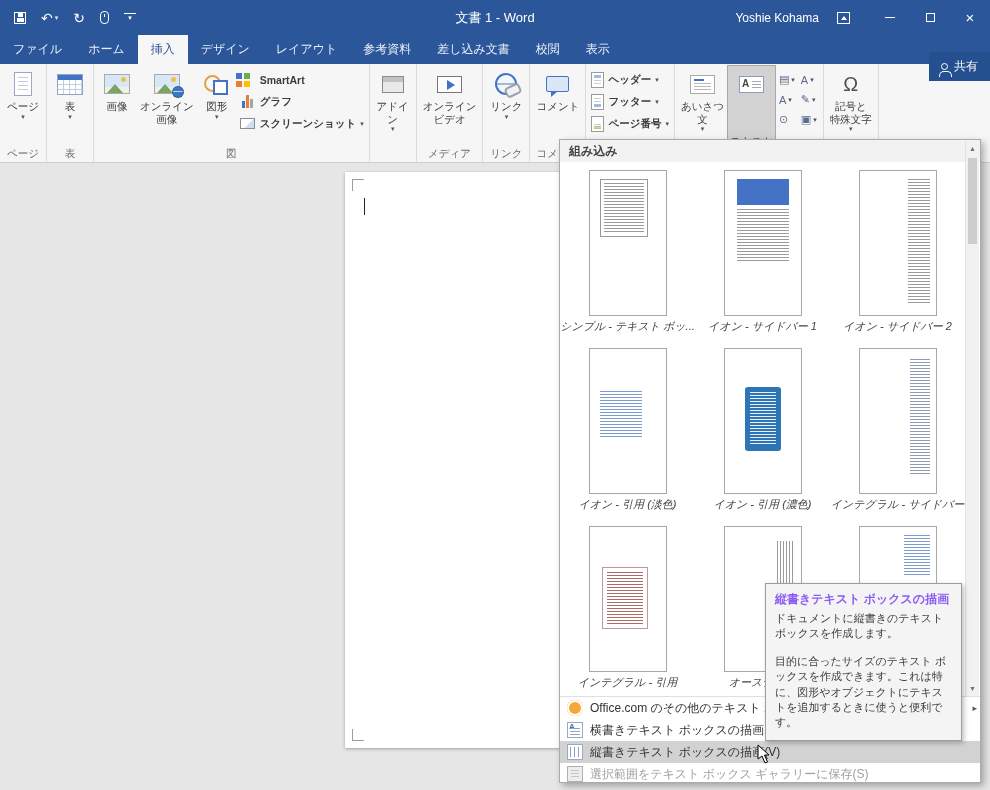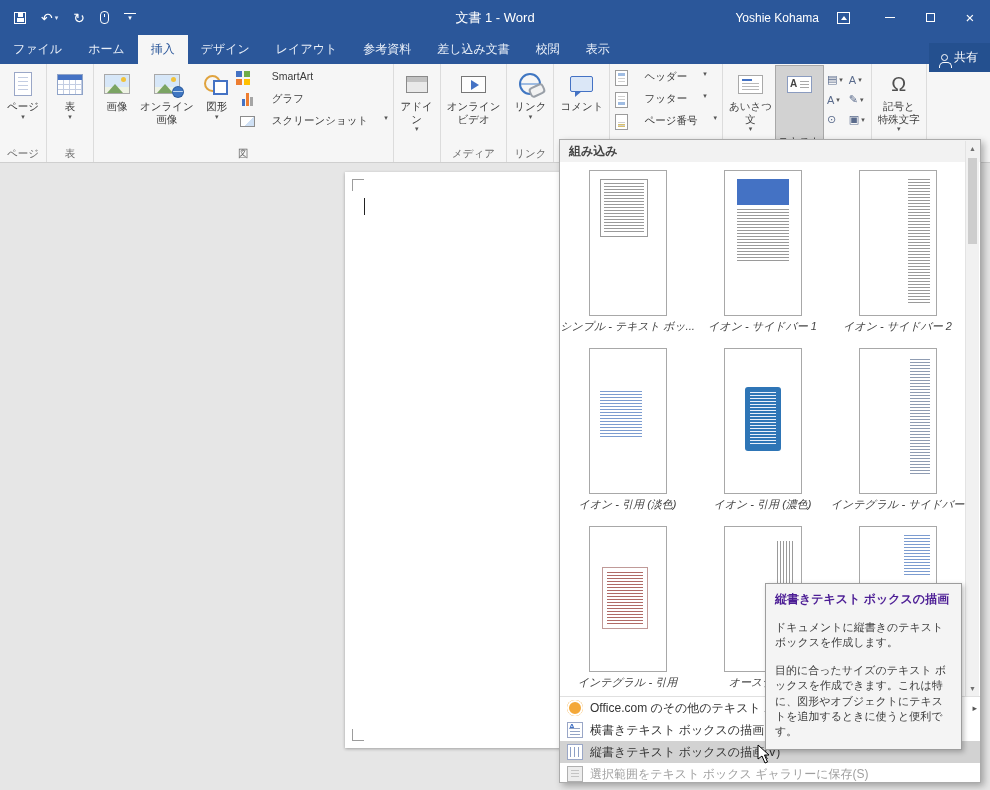--- a/index.html
+++ b/index.html
@@ -28,36 +28,36 @@
   .i-max { width:9px; height:9px; border:1px solid #fff; }
   .i-close { font-size:15px; color:#fff; line-height:15px; }
 
   
   .tabbar { position:absolute; left:0; top:35px; width:100%; height:29px; background:#2b579a; display:flex; align-items:stretch; z-index:6; }
   .tab { padding:0 13px; font-size:12px; color:#e9eff8; display:flex; align-items:center; }
   .tab.active { background:#f6f6f6; color:#2b579a; }
   .tellme { position:absolute; left:602px; top:0; height:29px; display:flex; align-items:center; gap:6px; font-size:12px; color:#dfe8f5; }
   .bulb { width:9px; height:9px; border:1px solid #f4e9c8; border-radius:50%; position:relative; }
   .bulb:after { content:""; position:absolute; left:2px; top:9px; width:3px; height:2px; background:#f4e9c8; }
-  .share { position:absolute; right:0; top:8px; height:29px; display:flex; align-items:center; gap:6px; padding:0 12px; font-size:12px; color:#fff; background:#24508f; }
+  .share { position:absolute; right:0; top:17px; height:29px; display:flex; align-items:center; gap:6px; padding:0 12px; font-size:12px; color:#fff; background:#24508f; }
   .i-person { width:7px; height:7px; border:1px solid #fff; border-radius:50%; position:relative; }
   .i-person:after { content:""; position:absolute; left:-3px; top:7px; width:11px; height:5px; border:1px solid #fff; border-bottom:none; border-radius:5px 5px 0 0; }
 
   
   .ribbon { position:absolute; left:0; top:64px; width:100%; height:99px; background:#f6f6f6; border-bottom:1px solid #cfcfcf; display:flex; align-items:stretch; z-index:5; }
   .rgroup { display:flex; flex-direction:column; border-right:1px solid #dcdcdc; padding:1px 3px 0; }
   .gbtns { flex:1; display:flex; align-items:stretch; }
   .glbl { height:16px; line-height:14px; text-align:center; font-size:10.5px; color:#6a6a6a; }
   .bigbtn { display:flex; flex-direction:column; align-items:center; padding:3px 3px 0; min-width:40px; font-size:10.5px; line-height:1.2; color:#3b3b3b; text-align:center; }
   .bigbtn.active { background:#d2d2d2; box-shadow:inset 0 0 0 1px #a8a8a8;gap:35px; }
   .iconbox { height:32px; display:flex; align-items:center; justify-content:center; }
   .lbl { white-space:pre-line; }
   .caret { font-size:7px; color:#555; line-height:8px; }
   .stack { display:flex; flex-direction:column; gap:3px; padding:5px 2px; }
-  .smallbtn { display:flex; gap:16px; font-size:10.5px; color:#3b3b3b; height:19px; }
+  .smallbtn { display:flex; align-items:center; gap:4px; font-size:10.5px; color:#3b3b3b; height:19px;font-weight:bold; }
   .sic { width:17px; height:15px; display:inline-flex; align-items:center; justify-content:center; flex:none; }
   .minigrid { display:grid; grid-template-columns:repeat(2,auto); gap:3px 6px; padding:6px 3px; align-content:start; }
   .tinybtn { display:flex; align-items:center; gap:2px; height:17px; font-size:11px; color:#4a4a4a; }
   .tinybtn .g { font-size:11px; color:#5a6b8c; }
 
   
   .i-page { width:18px; height:24px; background:#fff; border:1px solid #9aa7c7; position:relative; }
   .i-page:after { content:""; position:absolute; left:3px; top:4px; right:3px; height:13px; background:repeating-linear-gradient(#c3cde2 0 1px,transparent 1px 4px); }
   .i-table { width:26px; height:21px; border:1px solid #8fa3c8; background-color:#fff; background-image:linear-gradient(#4472c4 0 5px,rgba(0,0,0,0) 5px),repeating-linear-gradient(90deg,transparent 0 5px,#c3cde2 5px 6px),repeating-linear-gradient(transparent 0 4px,#c3cde2 4px 5px); }
   .i-img { width:26px; height:20px; border:1px solid #a9a9a9; background:linear-gradient(#d7e7f8 0 65%,#eef3e4 65%); position:relative; }
@@ -146,21 +146,21 @@
   .mi-save:after { content:""; position:absolute; inset:3px; background:repeating-linear-gradient(#c4c4c4 0 1px,transparent 1px 3px); }
 
   
   .sb { position:absolute; top:1px; right:1px; width:14px; height:555px; background:#f1f1f1; border-left:1px solid #e3e3e3; }
   .sb .arr { position:absolute; left:0; width:13px; height:15px; font-size:7px; color:#707070; display:flex; align-items:center; justify-content:center; }
   .sb .up { top:0; } .sb .dn { bottom:0; }
   .sb .th { position:absolute; left:2px; top:17px; width:9px; height:86px; background:#cdcdcd; }
 
   
   .tooltip { position:absolute; left:765px; top:583px; width:197px; background:#f4f4f4; border:1px solid #9d9d9d; box-shadow:2px 2px 5px rgba(0,0,0,.25); padding:7px 9px 9px; z-index:40; }
-  .tt-title { font-size:12px; font-weight:bold; color:#4c1d95; margin-bottom:12px; }
+  .tt-title { font-size:12px; font-weight:bold; color:#8b5cf6; margin-bottom:3px; }
   .tt-body { font-size:11px; color:#3c3c3c; line-height:1.4; }
   .tt-body + .tt-body { margin-top:12px; }
 
   
   .statusbar { position:absolute; left:0; bottom:0; width:100%; height:22px; background:#f3f3f3; border-top:1px solid #d0d0d0; display:flex; align-items:center; gap:18px; padding:0 9px; font-size:11.5px; color:#444; z-index:4; }
   .i-book { width:15px; height:11px; border:1px solid #777; border-radius:1px; background:linear-gradient(90deg,#fff 0 46%,#aaa 46% 54%,#fff 54%); }
 
   
   .cursor { position:absolute; left:757px; top:744px; z-index:50; }
 </style>

